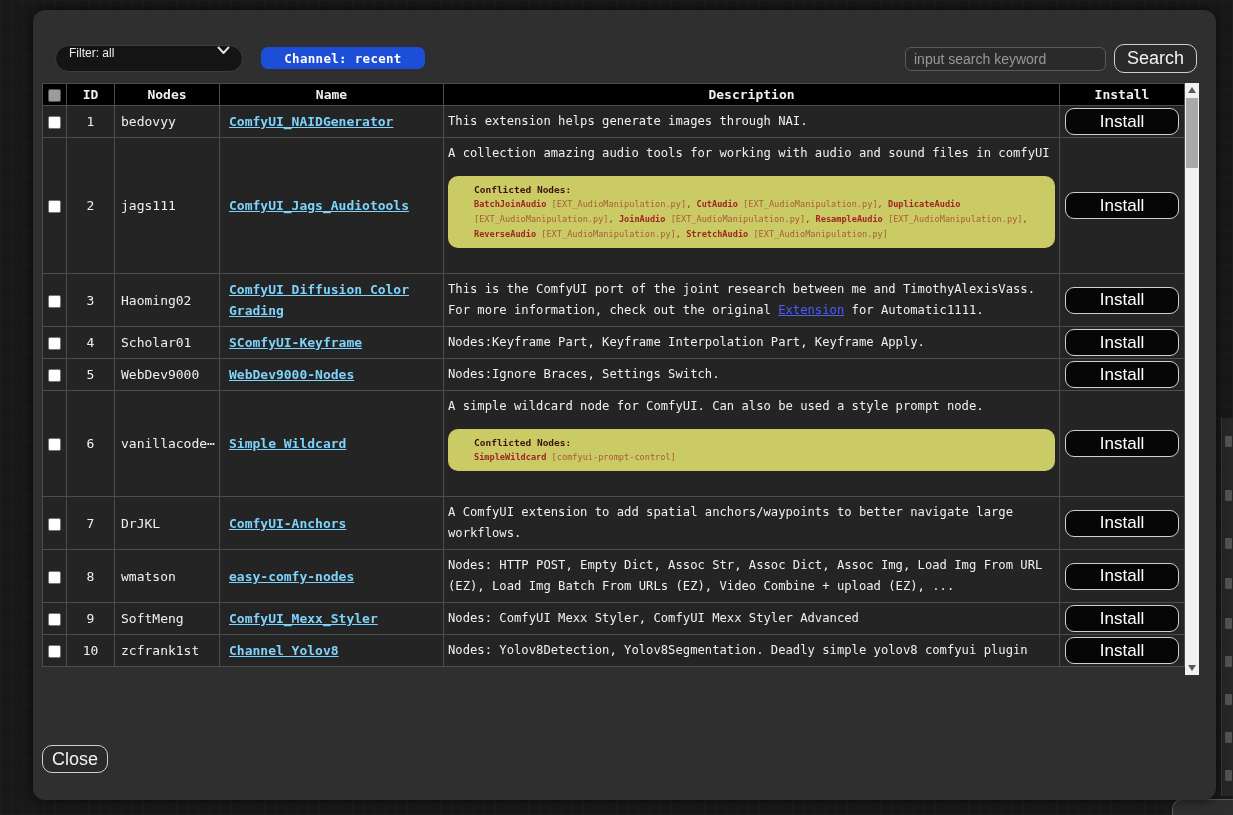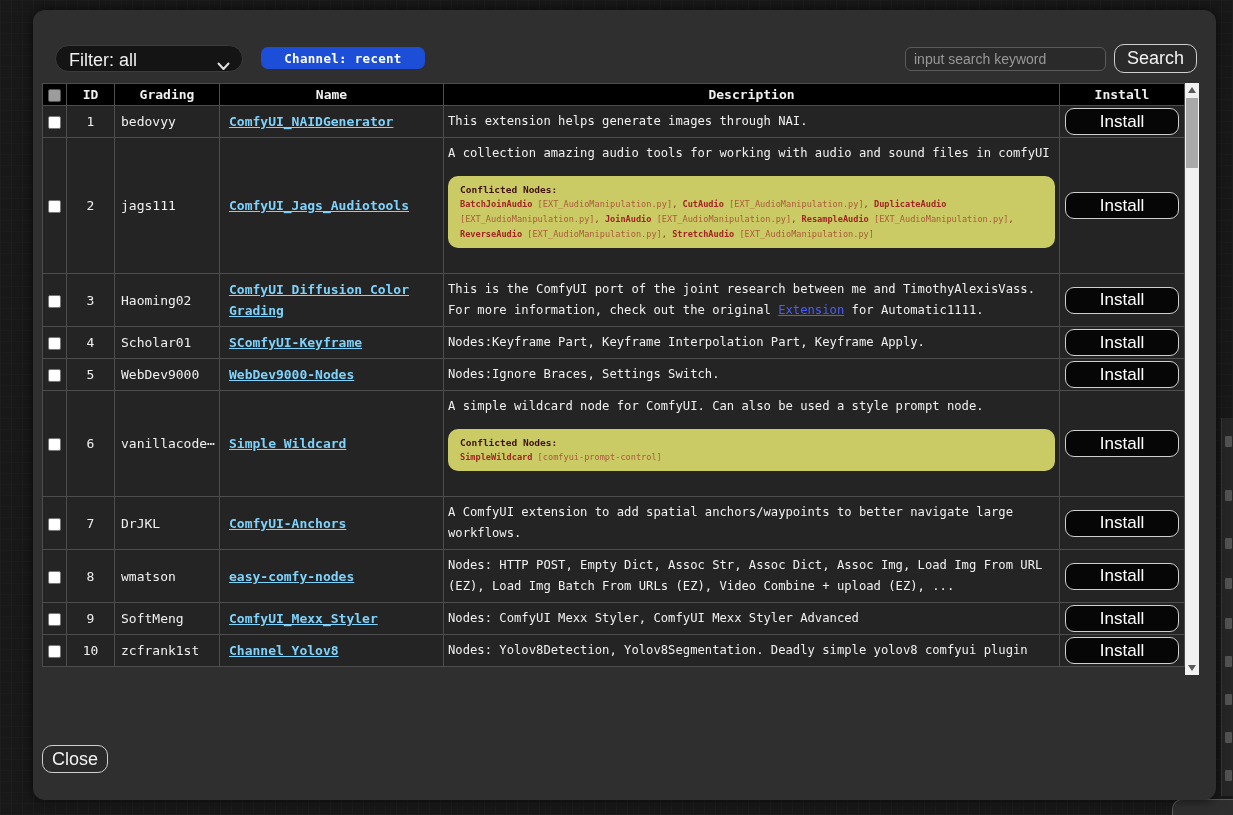--- a/index.html
+++ b/index.html
@@ -33,23 +33,23 @@
   .modal {
     position:absolute; left:33px; top:10px; width:1183px; height:790px;
     background:#2f2f2f; border-radius:12px;
     box-shadow:0 0 12px rgba(0,0,0,.65);
   }
 
   
   .filter-select {
     position:absolute; left:22px; top:35px; width:188px; height:27px;
     background:#141414; border:1px solid #3c3c3c; border-radius:14px;
-    display:flex; align-items:flex-end; justify-content:space-between;
+    display:flex; align-items:flex-start; justify-content:space-between;
     padding:0 12px 0 13px; cursor:pointer;
-    font-family:"Liberation Sans", sans-serif; font-size:18px; color:#efefef;
+    font-family:"Liberation Sans", sans-serif; font-size:12px; color:#efefef;
   }
   .channel-badge {
     position:absolute; left:228px; top:37px; width:164px; height:22px;
     background:#1d4ed8; border-radius:7px;
     display:flex; align-items:center; justify-content:center;
     font-weight:bold; font-size:12.5px; color:#fff; letter-spacing:.3px;
   }
   .search-input {
     position:absolute; left:872px; top:37px; width:201px; height:24px;
     background:#2a2a2a; border:1px solid #5a5a5a; border-radius:6px;
@@ -104,21 +104,21 @@
 
   .install-btn {
     background:#060606; border:1px solid #cfcfcf; border-radius:9px;
     color:#fff; font-family:"Liberation Sans", sans-serif; font-size:17px;
     width:114px; height:27px; cursor:pointer;
   }
 
   
   .conflict-box {
     background:#cbcb66; border-radius:10px; margin:12px 0 20px 0;
-    padding:6px 12px; line-height:15px; font-size:8.6px; color:#7a2c1c;
+    padding:6px 26px; line-height:15px; font-size:8.6px; color:#7a2c1c;
   }
   .cn-title { display:block; color:#401010; font-size:9.5px; font-weight:bold; }
   .cn-node { color:#a22424; font-weight:bold; }
   .cn-src  { color:#aa5a3a; }
 
   
   .vscrollbar {
     position:absolute; right:0; top:0; width:14px; height:592px;
     background:#f1f1f1;
   }
@@ -165,21 +165,21 @@
           <col class="c2">
           <col class="c3">
           <col class="c4">
           <col class="c5">
           <col class="c6">
         </colgroup>
       <thead>
         <tr>
           <th><input type="checkbox" class="hdr" style=""></th>
           <th>ID</th>
-          <th>Grading</th>
+          <th>Nodes</th>
           <th>Name</th>
           <th>Description</th>
           <th>Install</th>
         </tr>
       </thead>
       <tbody>
 
         <tr>
           <td class="c-check"><input type="checkbox" style=""></td>
           <td class="c-id">1</td>

